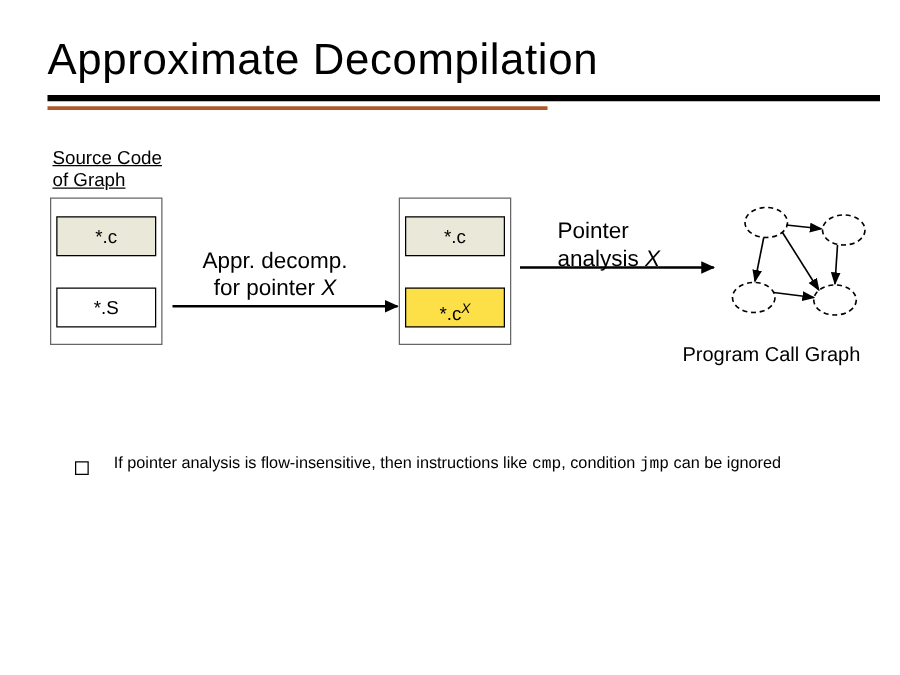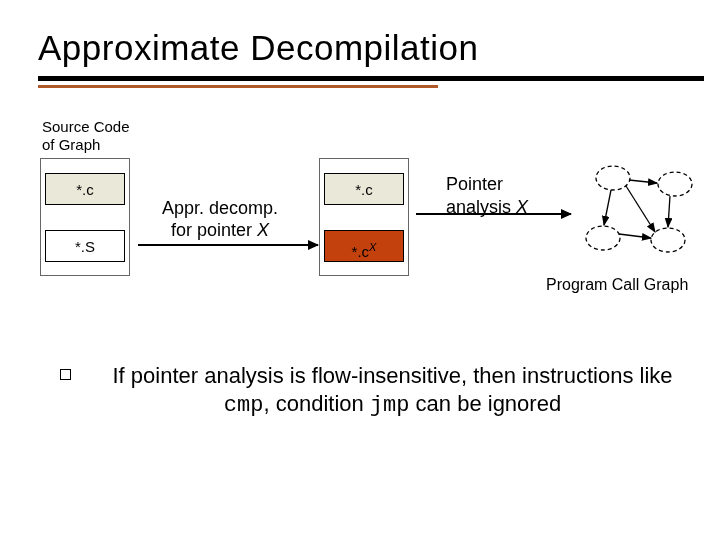--- a/index.html
+++ b/index.html
@@ -37,20 +37,21 @@
     position: relative;
     height: 200px;
     width: 100%;
   }
   .source-label {
     position: absolute;
     top: 0;
     left: 4px;
     font-size: 15px;
     line-height: 1.2;
+    text-decoration: underline;
   }
   .group-box {
     position: absolute;
     border: 1.5px solid #666;
     width: 90px;
     height: 118px;
     top: 40px;
     left: 2px;
   }
   .file-box {
@@ -60,21 +61,21 @@
     text-align: center;
     line-height: 32px;
     font-size: 15px;
     border: 1px solid #000;
   }
   .c-box { background: #eae8d8; }
   .s-box { background: #ffffff; }
   .fb-left-top { top: 55px; left: 7px; }
   .fb-left-bot { top: 112px; left: 7px; }
   .fb-mid-top { top: 55px; left: 286px; background:#eae8d8; }
-  .fb-mid-bot { top: 112px; left: 286px; background:#c2410c; }
+  .fb-mid-bot { top: 112px; left: 286px; background:#fde047; }
   .fb-mid-bot .sup { font-style: italic; font-size: 11px; vertical-align: super; }
   .decomp-text {
     position: absolute;
     top: 80px;
     left: 124px;
     font-size: 18px;
     text-align: center;
     line-height: 1.2;
   }
   .decomp-text .x { font-style: italic; }
@@ -150,23 +151,22 @@
   }
   .bullet-mark {
     width: 11px;
     height: 11px;
     border: 1.5px solid #000;
     flex-shrink: 0;
     margin-top: 7px;
     margin-right: 20px;
   }
   .bullet-text {
-    font-size: 22px;
+    font-size: 13px;
     line-height: 1.25;
-    text-align: center;
   }
   .mono {
     font-family: "Courier New", monospace;
   }
 </style>
 </head>
 <body>
 
 <div class="slide">
   <div class="title">Approximate Decompilation</div>

